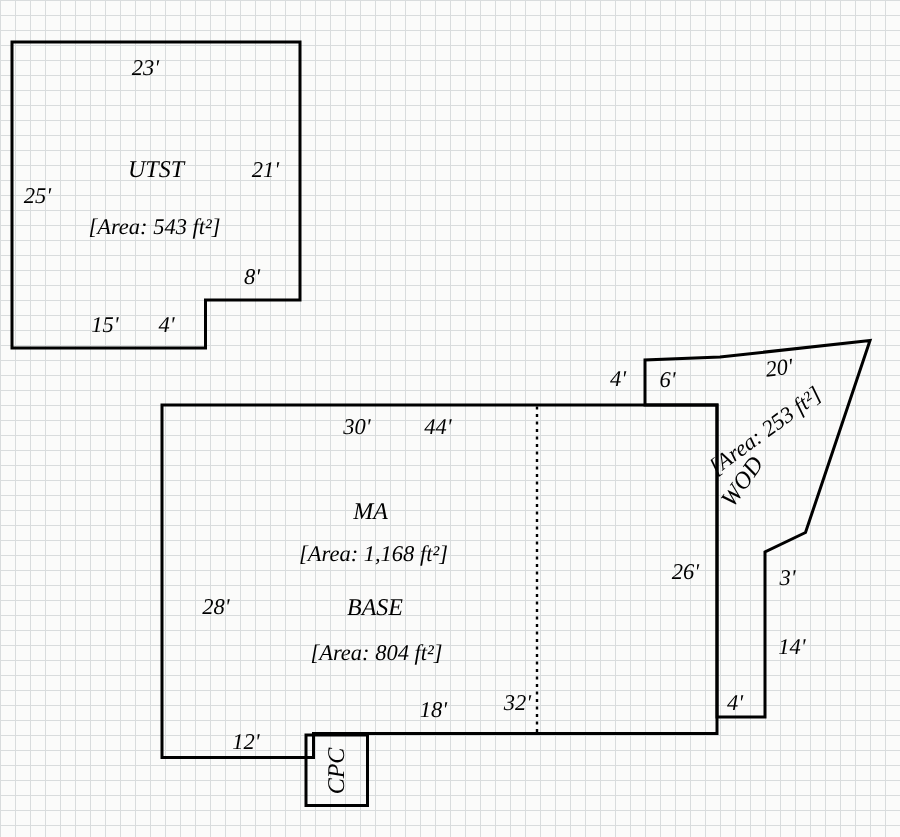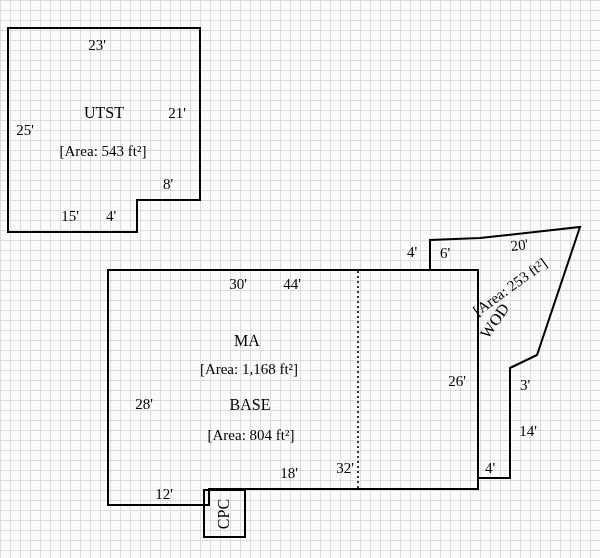--- a/index.html
+++ b/index.html
@@ -9,20 +9,21 @@
     overflow: hidden;
   }
   .sketch-canvas {
     position: relative;
     width: 600px; height: 558px;
     background-color: #fbfbfa;
     background-image:
       linear-gradient(to right, #d9dcdd 1px, transparent 1px),
       linear-gradient(to bottom, #d9dcdd 1px, transparent 1px);
     background-size: 10px 10px;
+    font-style: italic;
   }
   svg { position: absolute; top: 0; left: 0; display: block; }
   .outline { fill: none; stroke: #000; stroke-width: 2; stroke-linejoin: miter; }
   .divider { fill: none; stroke: #000; stroke-width: 1.6; stroke-dasharray: 2 3; }
   text { font-family: "Liberation Serif", serif; fill: #000; }
   .dim  { font-size: 15px; }
   .name { font-size: 16px; }
   .area { font-size: 15px; }
 </style>
 </head>

